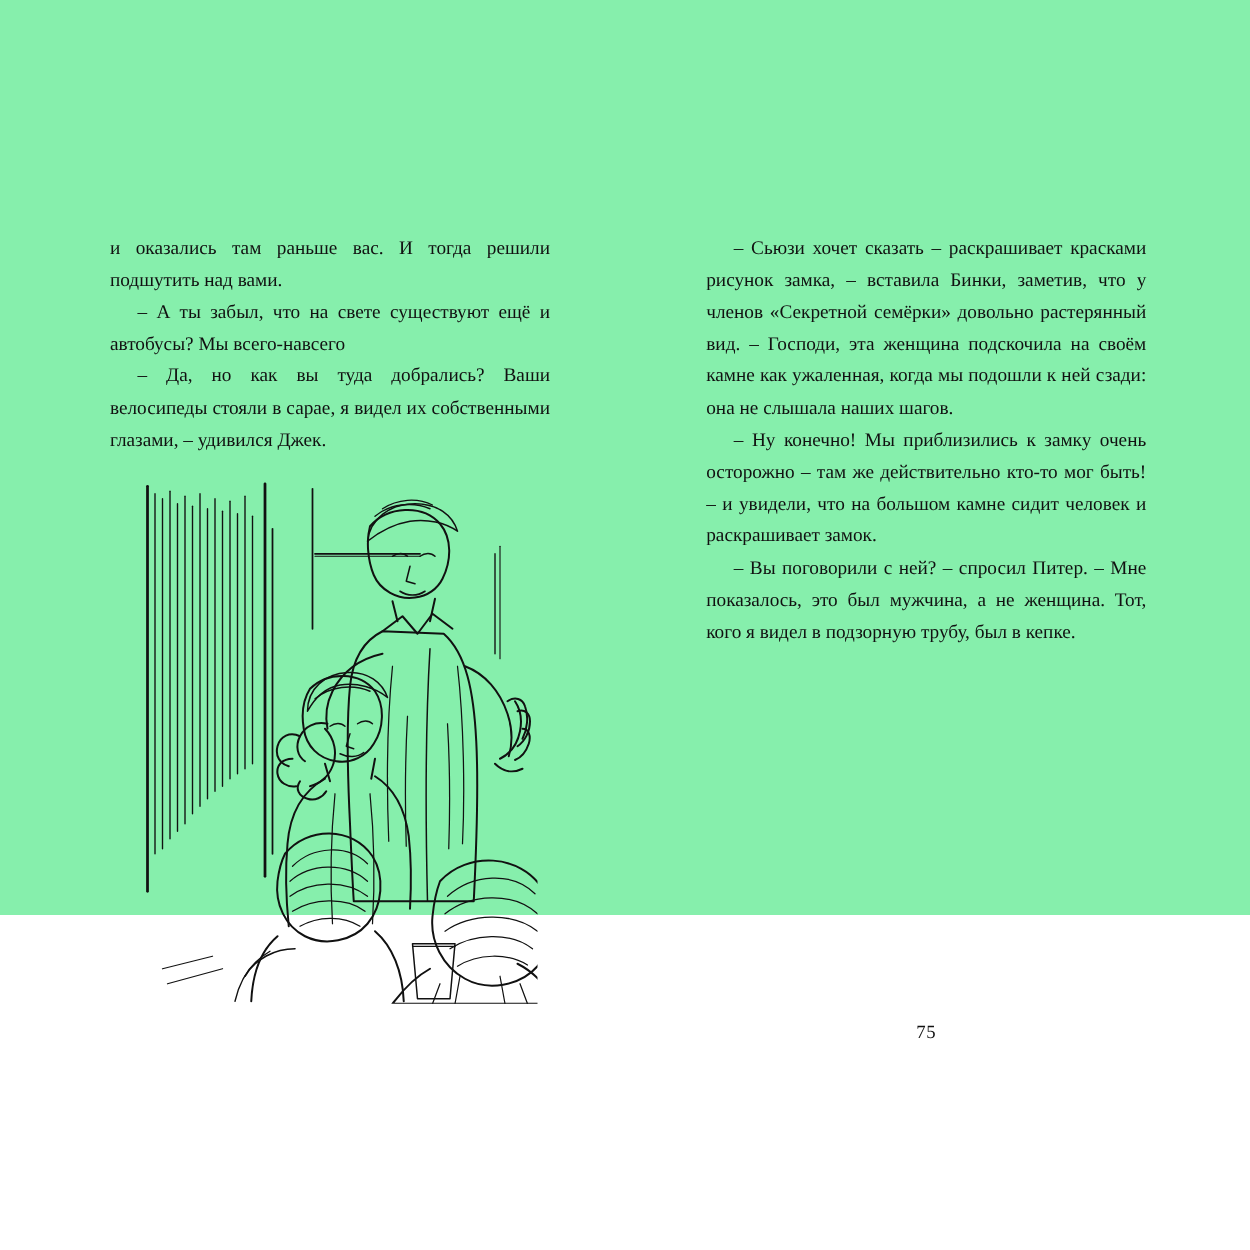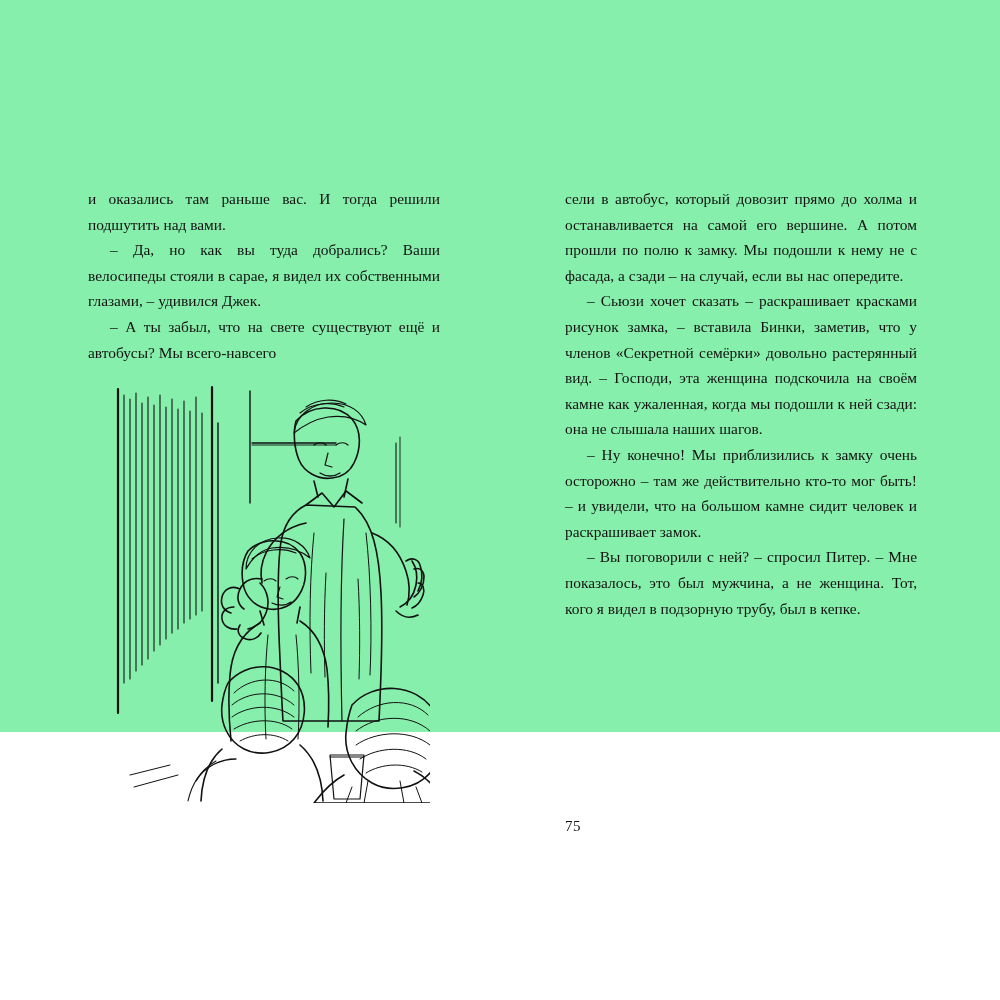--- a/index.html
+++ b/index.html
@@ -56,34 +56,35 @@
   .illustration svg {
     display: block;
     width: 100%;
     height: 100%;
   }
   .folio {
     position: absolute;
     left: 565px;
     top: 818px;
     width: 352px;
+    text-align: center;
     font-size: 15px;
     letter-spacing: 0.5px;
   }
 </style>
 </head>
 <body>
 
 <div class="page">
   <div class="spread">
 
     <div class="column col-left">
       <p class="para">и оказались там раньше вас. И тогда решили подшутить над вами.</p>
+      <p class="para indent">– А ты забыл, что на свете существуют ещё и автобусы? Мы всего-навсего</p>
       <p class="para indent">– Да, но как вы туда добрались? Ваши велосипеды стояли в сарае, я видел их собственными глазами, – удивился Джек.</p>
-      <p class="para indent">– А ты забыл, что на свете существуют ещё и автобусы? Мы всего-навсего</p>
     </div>
 
     <div class="illustration">
       <svg viewBox="0 0 330 420" xmlns="http://www.w3.org/2000/svg" aria-hidden="true">
         <g fill="none" stroke="#111111" stroke-width="1.6" stroke-linecap="round" stroke-linejoin="round">
 
           <g stroke-width="1.1">
             <path d="M24 12 L24 300"></path>
             <path d="M30 16 L30 296"></path>
             <path d="M36 10 L36 288"></path>
@@ -196,21 +197,20 @@
             <path d="M34 404 l44 -12"></path>
           </g>
 
           <path d="M296 60 l0 80" stroke-width="1.1"></path>
           <path d="M300 54 l0 90" stroke-width="0.9"></path>
         </g>
       </svg>
     </div>
 
     <div class="column col-right">
-      <p class="para">сели в автобус, который довозит прямо до холма и останавливается на самой его вершине. А потом прошли по полю к замку. Мы подошли к нему не с фасада, а сзади – на случай, если вы нас опередите.</p>
       <p class="para indent">– Сьюзи хочет сказать – раскрашивает красками рисунок замка, – вставила Бинки, заметив, что у членов «Секретной семёрки» довольно растерянный вид. – Господи, эта женщина подскочила на своём камне как ужаленная, когда мы подошли к ней сзади: она не слышала наших шагов.</p>
       <p class="para indent">– Ну конечно! Мы приблизились к замку очень осторожно – там же действительно кто-то мог быть! – и увидели, что на большом камне сидит человек и раскрашивает замок.</p>
       <p class="para indent">– Вы поговорили с ней? – спросил Питер. – Мне показалось, это был мужчина, а не женщина. Тот, кого я видел в подзорную трубу, был в кепке.</p>
     </div>
 
     <div class="folio">75</div>
 
   </div>
 </div>
 

